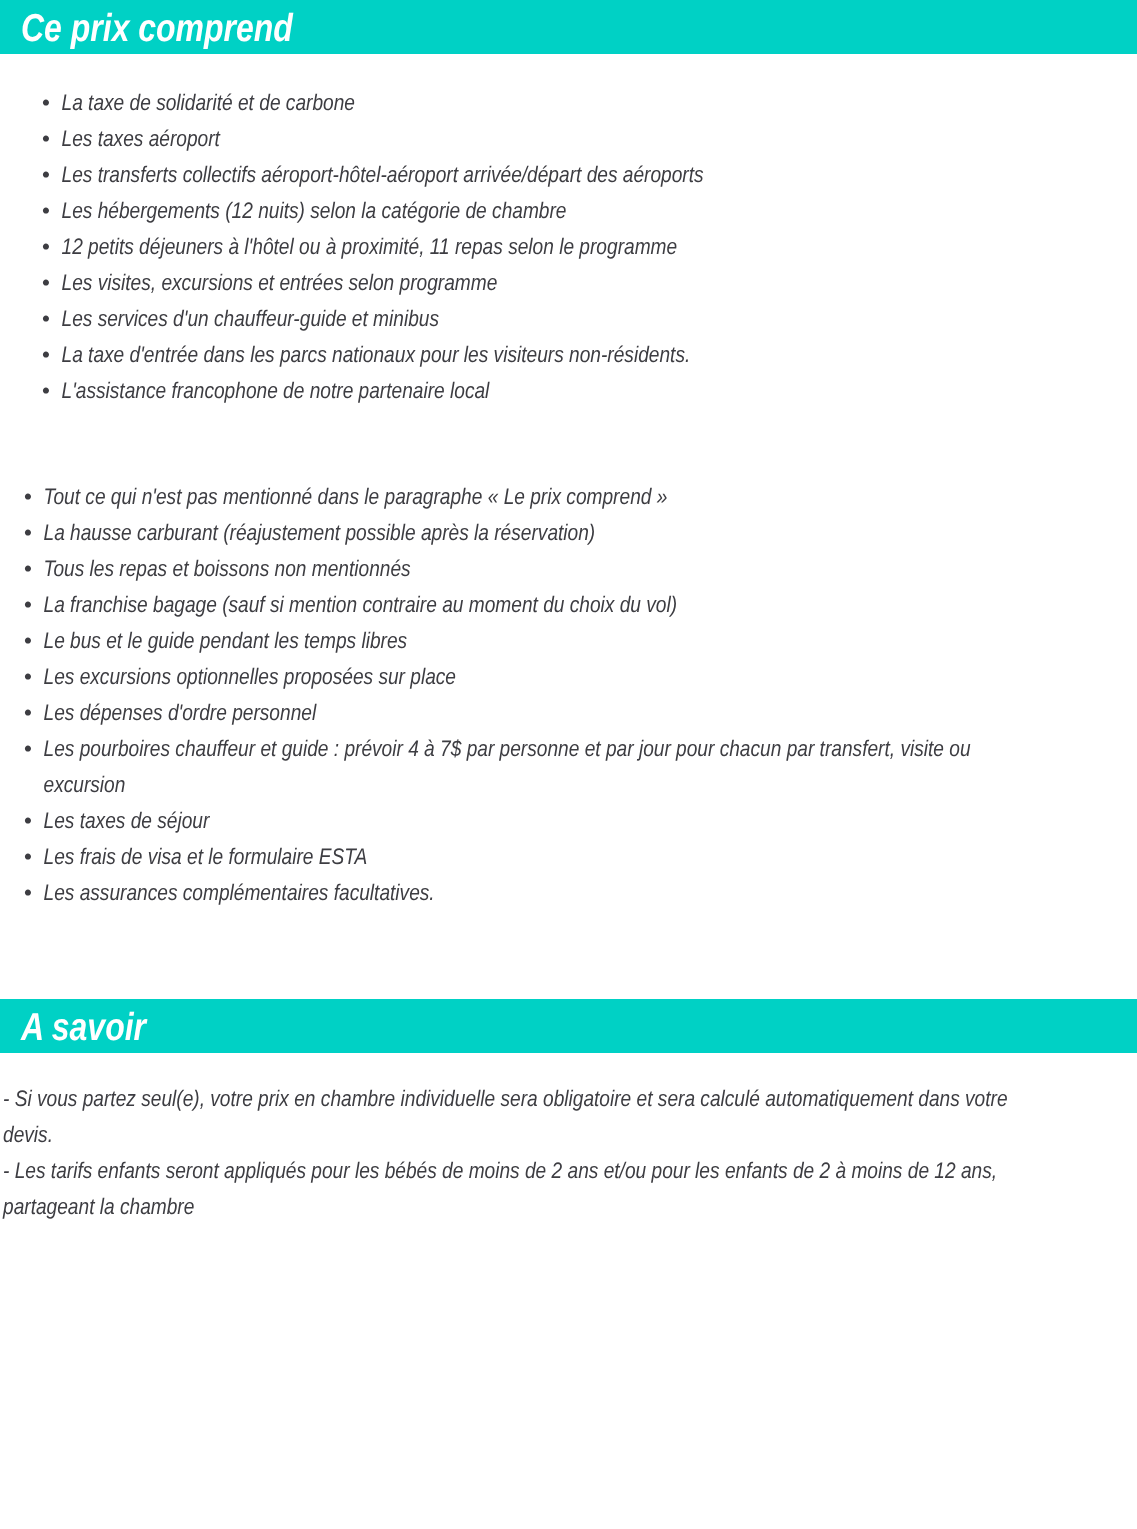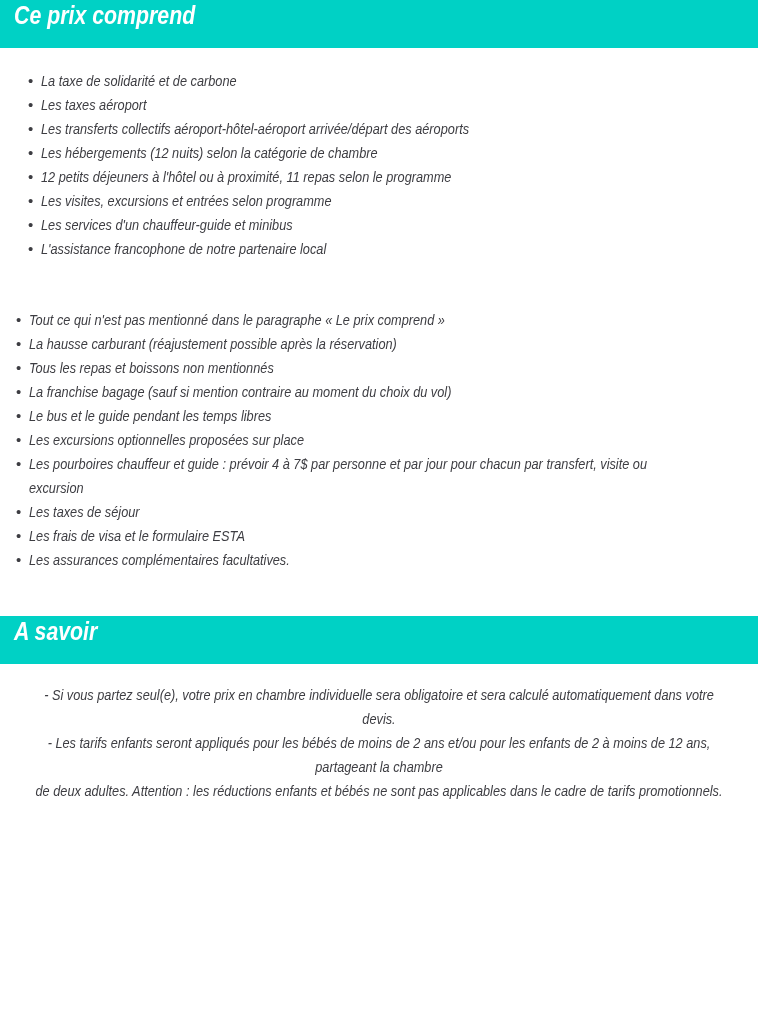--- a/index.html
+++ b/index.html
@@ -13,43 +13,43 @@
     width:758px;
     min-height:1019px;
     font-family:"Liberation Sans","DejaVu Sans",sans-serif;
     color:var(--text);
   }
   .page{width:758px;overflow:hidden;}
 
   
   .bar{
     background:var(--accent);
-    height:48px;
+    height:36px;
     display:flex;
-    align-items:flex-start;
+    align-items:center;
     padding-left:14px;
   }
   .bar-title{
     color:var(--header-text);
     font-weight:bold;
     font-style:italic;
     font-size:26px;
     white-space:nowrap;
     display:inline-block;
     transform:scaleX(0.82);
     transform-origin:0 50%;
   }
 
   
   ul.list{
     list-style:none;
     margin:21px 0 47px 0;
     padding:0 8px 0 28px;
   }
-  ul.list.list-2{margin-bottom:44px;padding-left:16px;}
+  ul.list.list-2{margin-bottom:58px;padding-left:16px;}
   ul.list li{
     position:relative;
     padding-left:13px;
     font-style:italic;
     font-size:15px;
     line-height:24px;
   }
   ul.list li::before{
     content:"\2022";
     position:absolute;
@@ -69,21 +69,20 @@
 
   
   .notes{
     margin-top:19px;
     padding:0 2px;
   }
   .para-line{
     font-style:italic;
     font-size:15px;
     line-height:24px;
-    text-align:center;
   }
 </style>
 </head>
 <body>
 
 <div class="page">
 
   <section>
     <header class="bar">
       <span class="bar-title">Ce prix comprend</span>
@@ -104,20 +103,23 @@
         <li>
           <span class="txt">12 petits déjeuners à l'hôtel ou à proximité, 11 repas selon le programme</span>
         </li>
         <li>
           <span class="txt">Les visites, excursions et entrées selon programme</span>
         </li>
         <li>
           <span class="txt">Les services d'un chauffeur-guide et minibus</span>
         </li>
         <li>
+          <span class="txt">La taxe d'entrée dans les parcs nationaux pour les visiteurs non-résidents.</span>
+        </li>
+        <li>
           <span class="txt">L'assistance francophone de notre partenaire local</span>
         </li>
       </ul>
   </section>
 
   <section>
     <ul class="list list-2">
         <li>
           <span class="txt">Tout ce qui n'est pas mentionné dans le paragraphe « Le prix comprend »</span>
         </li>
@@ -128,20 +130,23 @@
           <span class="txt">Tous les repas et boissons non mentionnés</span>
         </li>
         <li>
           <span class="txt">La franchise bagage (sauf si mention contraire au moment du choix du vol)</span>
         </li>
         <li>
           <span class="txt">Le bus et le guide pendant les temps libres</span>
         </li>
         <li>
           <span class="txt">Les excursions optionnelles proposées sur place</span>
+        </li>
+        <li>
+          <span class="txt">Les dépenses d'ordre personnel</span>
         </li>
         <li>
           <span class="txt">Les pourboires chauffeur et guide : prévoir 4 à 7$ par personne et par jour pour chacun par transfert, visite ou
 excursion</span>
         </li>
         <li>
           <span class="txt">Les taxes de séjour</span>
         </li>
         <li>
           <span class="txt">Les frais de visa et le formulaire ESTA</span>
@@ -158,19 +163,16 @@
     </header>
     <div class="notes">
         <div class="para-line">
           <span class="txt">- Si vous partez seul(e), votre prix en chambre individuelle sera obligatoire et sera calculé automatiquement dans votre
 devis.</span>
         </div>
         <div class="para-line">
           <span class="txt">- Les tarifs enfants seront appliqués pour les bébés de moins de 2 ans et/ou pour les enfants de 2 à moins de 12 ans,
 partageant la chambre</span>
         </div>
-        <div class="para-line">
-          <span class="txt">de deux adultes. Attention : les réductions enfants et bébés ne sont pas applicables dans le cadre de tarifs promotionnels.</span>
-        </div>
       </div>
   </section>
 
 </div>
 
 </body></html>

